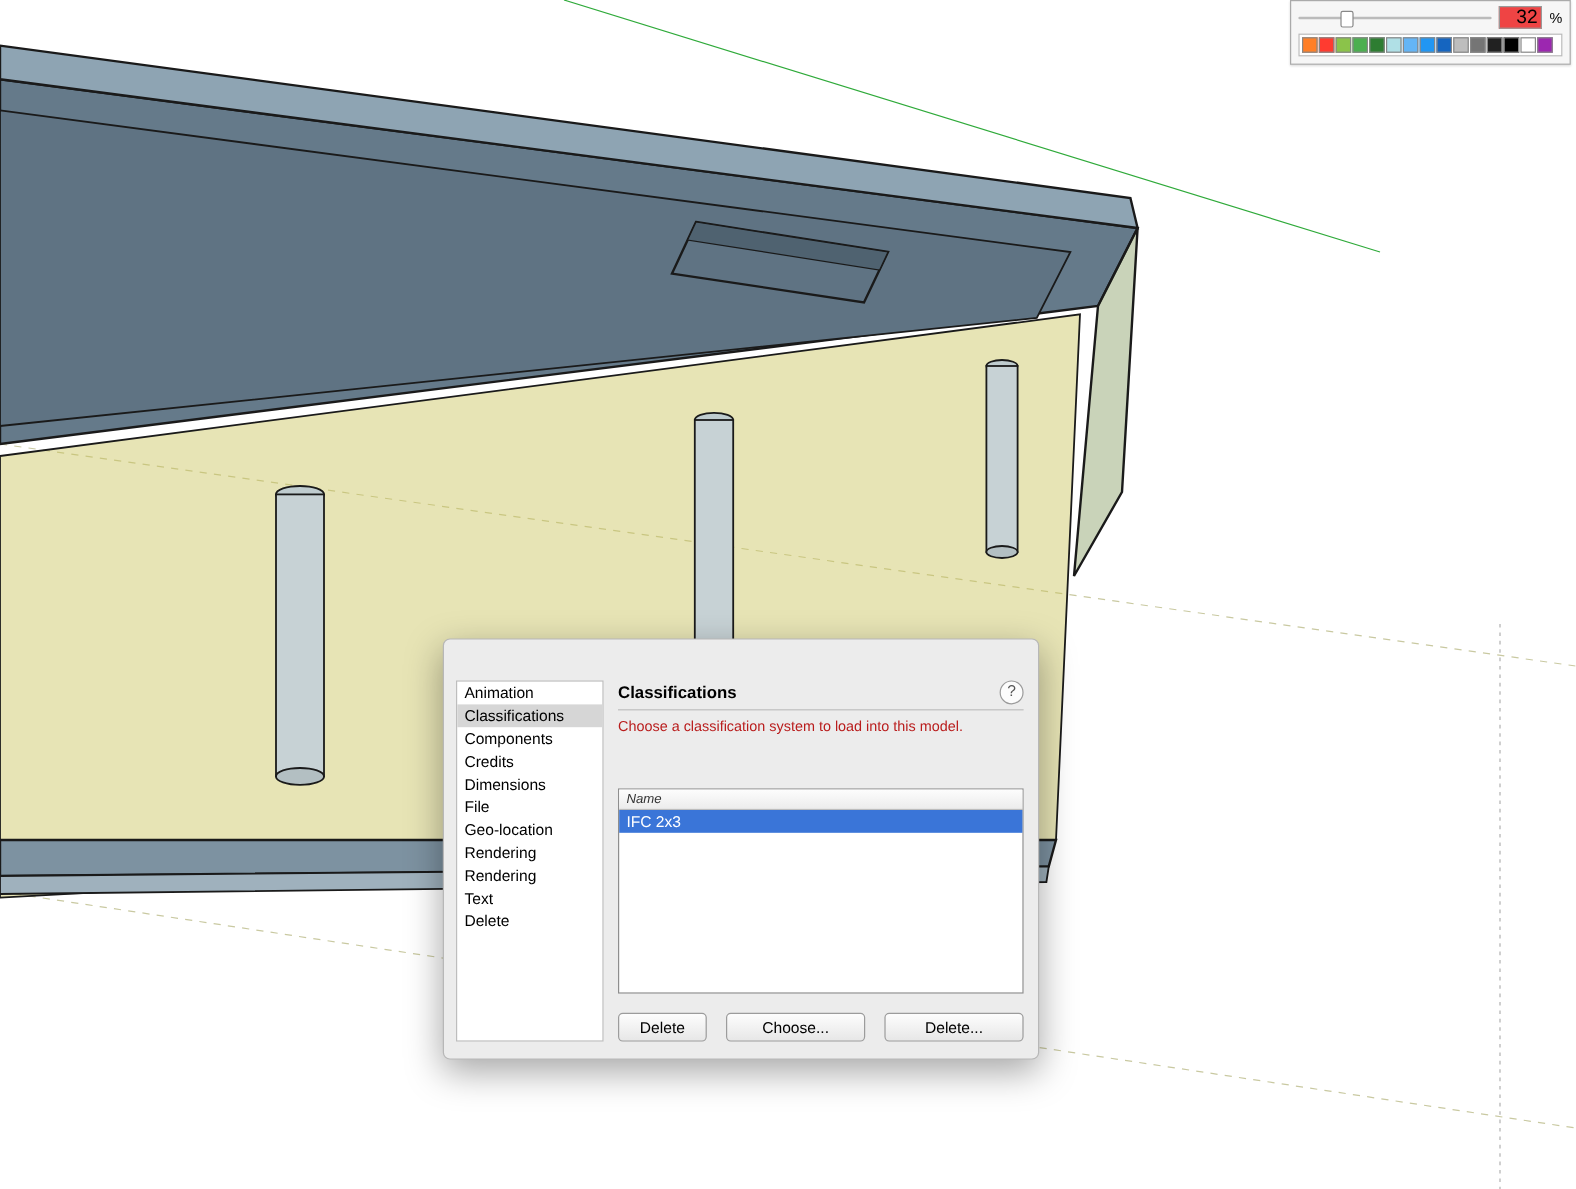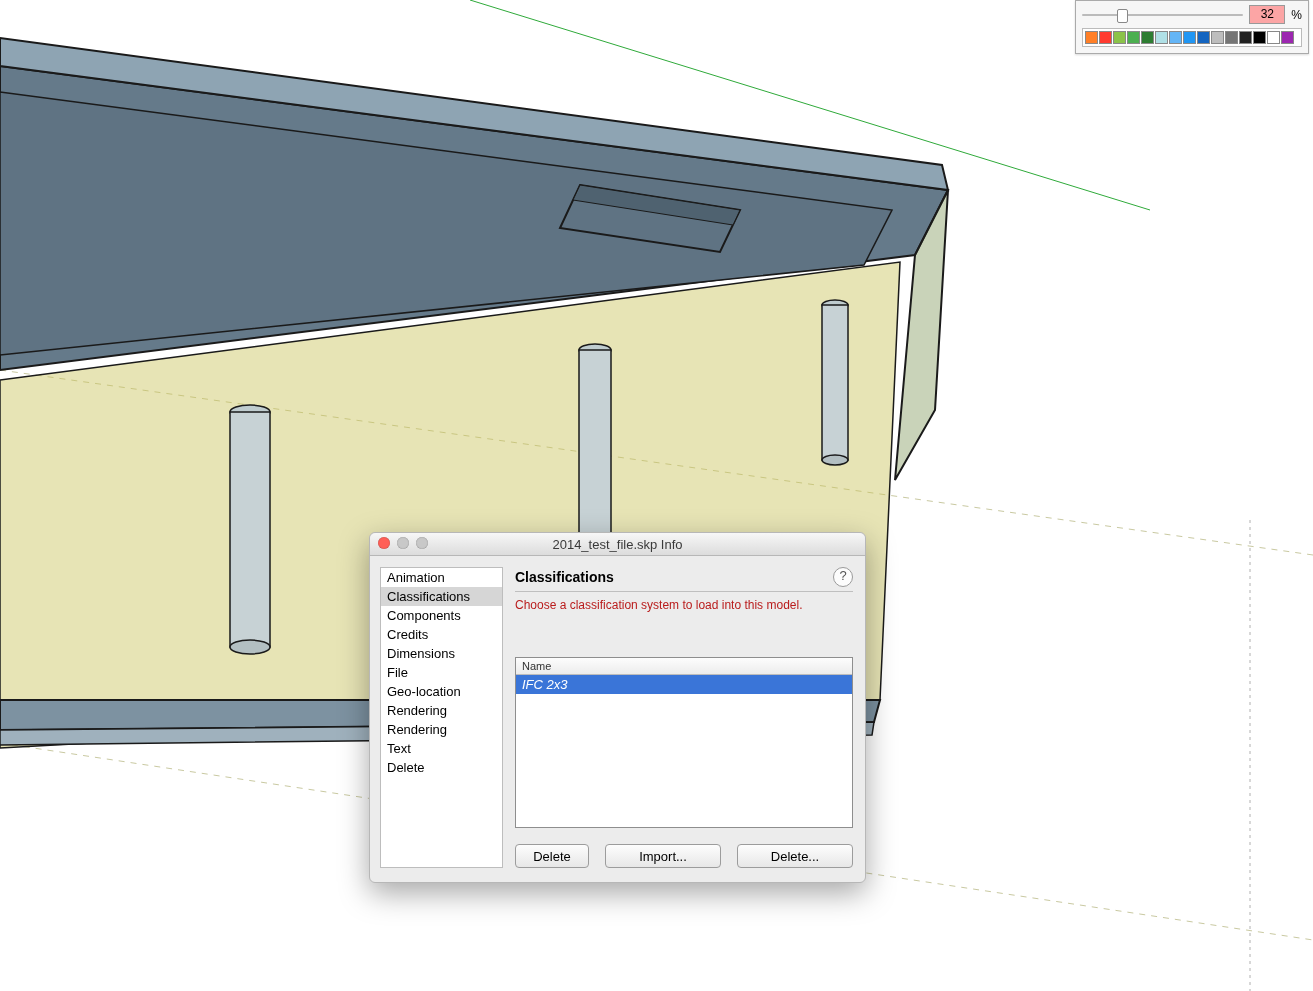--- a/index.html
+++ b/index.html
@@ -10,21 +10,21 @@
   .palette{position:absolute;top:0;right:4px;width:220px;
     border:1px solid #aaa;background:#f6f6f6;padding:4px 6px 6px 6px;
     box-shadow:0 1px 2px rgba(0,0,0,.15);}
   .slider-row{display:flex;align-items:center;gap:6px;}
   .slider-track{flex:1;height:14px;position:relative;}
   .slider-track::before{content:"";position:absolute;left:0;right:0;top:6px;height:2px;
     background:#bbb;border-radius:1px;}
   .slider-thumb{position:absolute;top:1px;left:22%;width:9px;height:12px;
     background:#fff;border:1px solid #888;border-radius:2px;}
   .pct-box{display:inline-block;width:28px;height:17px;border:1px solid #999;
-    background:#fca5a5;text-align:center;padding:0 3px;font-size:12px;line-height:17px;}
+    background:#ef4444;text-align:right;padding:0 3px;font-size:16px;line-height:17px;}
   .pct-sym{font-size:12px;}
   .swatches{display:flex;gap:1px;margin-top:4px;border:1px solid #bbb;padding:2px;background:#fff;}
   .sw{width:11px;height:11px;border:1px solid #888;}
   
   .dialog{position:absolute;left:369px;top:532px;width:495px;height:349px;
     background:#ececec;border:1px solid #b7b7b7;border-radius:6px;
     box-shadow:0 10px 30px rgba(0,0,0,.35);}
   .titlebar{height:22px;display:flex;align-items:center;
     background:linear-gradient(#f7f7f7,#dcdcdc);border-bottom:1px solid #b7b7b7;
     border-radius:6px 6px 0 0;position:relative;}
@@ -39,22 +39,22 @@
   .panel{position:absolute;left:145px;right:12px;top:12px;bottom:14px;}
   .panel-title-row{display:flex;align-items:center;}
   .panel-title{font-weight:bold;font-size:14px;flex:1;}
   .help{width:18px;height:18px;border:1px solid #9a9a9a;border-radius:10px;
     text-align:center;line-height:16px;font-size:13px;color:#555;background:#fcfcfc;}
   .hr{height:1px;background:#bfbfbf;margin:4px 0 6px 0;}
   .hint{font-size:12px;color:#b91c1c;}
   .listbox{position:absolute;left:0;right:0;top:90px;bottom:40px;
     border:1px solid #8e8e8e;background:#fff;}
   .list-head{background:linear-gradient(#fdfdfd,#ececec);border-bottom:1px solid #bcbcbc;
-    font-size:11px;padding:2px 6px;color:#333;}
-  .list-row{font-size:13px;padding:2px 6px;color:#fff;background:#3a75d8;font-style:italic;}
+    font-size:11px;padding:2px 6px;color:#333;font-style:italic;}
+  .list-row{font-size:13px;padding:2px 6px;color:#fff;background:#3a75d8;}
   .btn-row{position:absolute;left:0;right:0;bottom:0;display:flex;gap:16px;}
   .btn{height:22px;border:1px solid #9c9c9c;border-radius:4px;
     background:linear-gradient(#fdfdfd,#e7e7e7);font-size:13px;
     display:flex;align-items:center;justify-content:center;}
   .btn.small{width:72px;}
   .btn.wide{flex:1;}
 </style>
 </head>
 <body>
 
@@ -119,28 +119,20 @@
       <div class="sw" style="background: rgb(189, 189, 189);"></div>
       <div class="sw" style="background: rgb(117, 117, 117);"></div>
       <div class="sw" style="background: rgb(33, 33, 33);"></div>
       <div class="sw" style="background: rgb(0, 0, 0);"></div>
       <div class="sw" style="background: rgb(255, 255, 255);"></div>
       <div class="sw" style="background: rgb(156, 39, 176);"></div>
     </div>
 </div>
 
 <div class="dialog">
-  <div class="titlebar">
-    <div class="traffic">
-      <div class="tl" id="tl0" style="background: rgb(255, 95, 87);"></div>
-      <div class="tl" id="tl1" style="background: rgb(200, 200, 200);"></div>
-      <div class="tl" id="tl2" style="background: rgb(200, 200, 200);"></div>
-    </div>
-    <div class="title">2014_test_file.skp Info</div>
-  </div>
   <div class="dlg-body">
     <div class="sidebar" id="sidebar">
         <div>Animation</div>
         <div class="sel">Classifications</div>
         <div>Components</div>
         <div>Credits</div>
         <div>Dimensions</div>
         <div>File</div>
         <div>Geo-location</div>
         <div>Rendering</div>
@@ -158,18 +150,18 @@
 
       <div class="listbox">
         <div class="list-head">Name</div>
         <div id="list-rows">
             <div class="list-row">IFC 2x3</div>
           </div>
       </div>
 
       <div class="btn-row">
         <div class="btn small">Delete</div>
-        <div class="btn wide">Import...</div>
+        <div class="btn wide">Choose...</div>
         <div class="btn wide">Delete...</div>
       </div>
     </div>
   </div>
 </div>
 
 </body></html>

